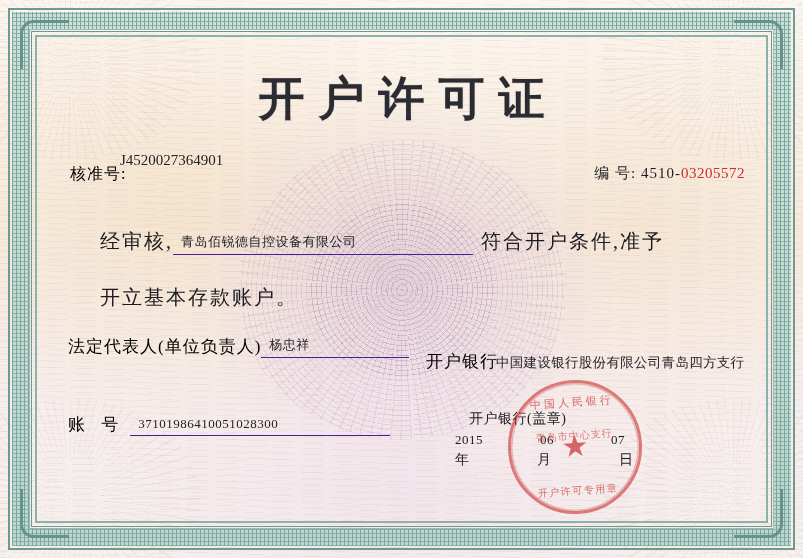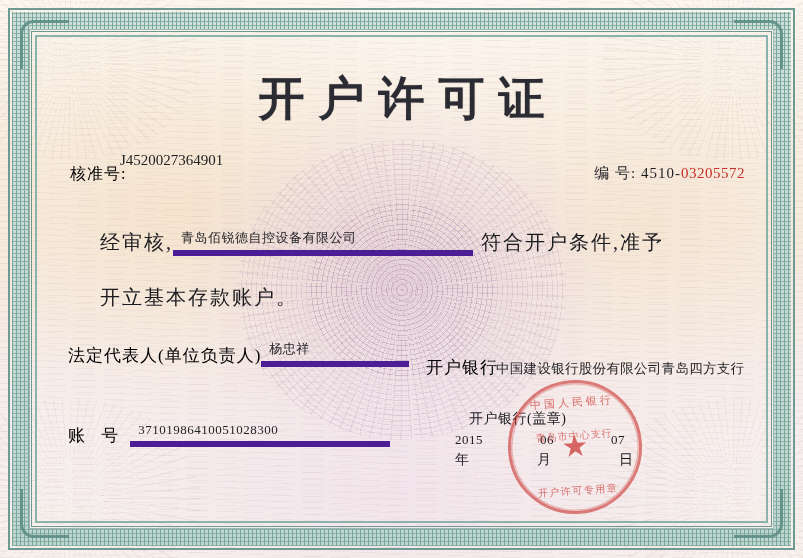--- a/index.html
+++ b/index.html
@@ -181,21 +181,21 @@
     height: 34px;
     padding-left: 52px;
   }
   .t-normal {
     font-size: 20px;
     letter-spacing: 2px;
     color: #1b1b20;
   }
   .blank-line {
     display: inline-block;
-    border-bottom: 6px solid #4c1d95;
+    border-bottom: 1px solid #4c1d95;
     position: relative;
     vertical-align: bottom;
   }
   .fill-text {
     position: absolute;
     left: 8px;
     bottom: 3px;
     font-size: 13px;
     letter-spacing: 0.5px;
     color: #1f1f24;
@@ -204,21 +204,21 @@
 
   .line2 {
     margin-top: 22px;
     padding-left: 52px;
     font-size: 20px;
     letter-spacing: 2px;
     color: #1b1b20;
   }
 
   .line3 {
-    margin-top: 30px;
+    margin-top: 24px;
     position: relative;
     height: 40px;
     padding-left: 20px;
   }
   .rep-label {
     font-size: 17px;
     letter-spacing: 1px;
   }
   .bank-label {
     position: absolute;

